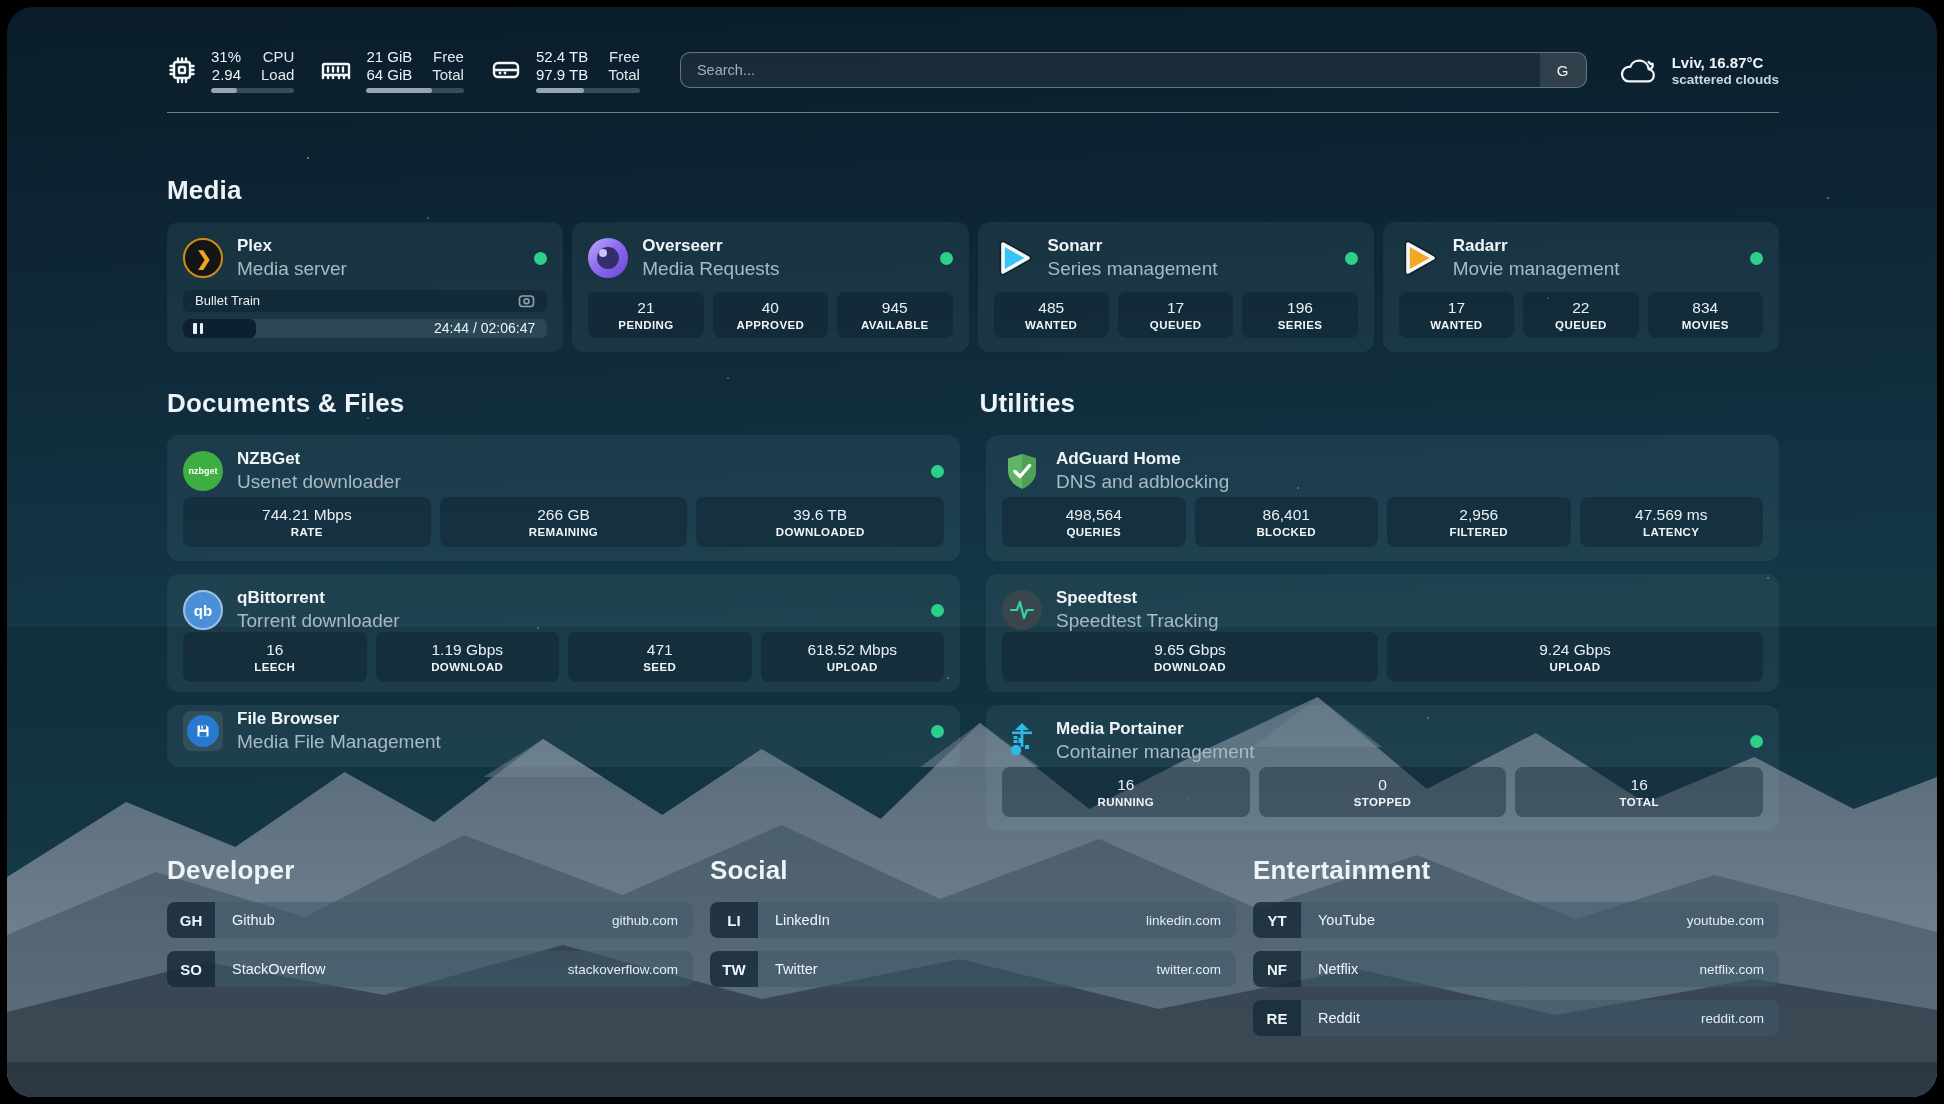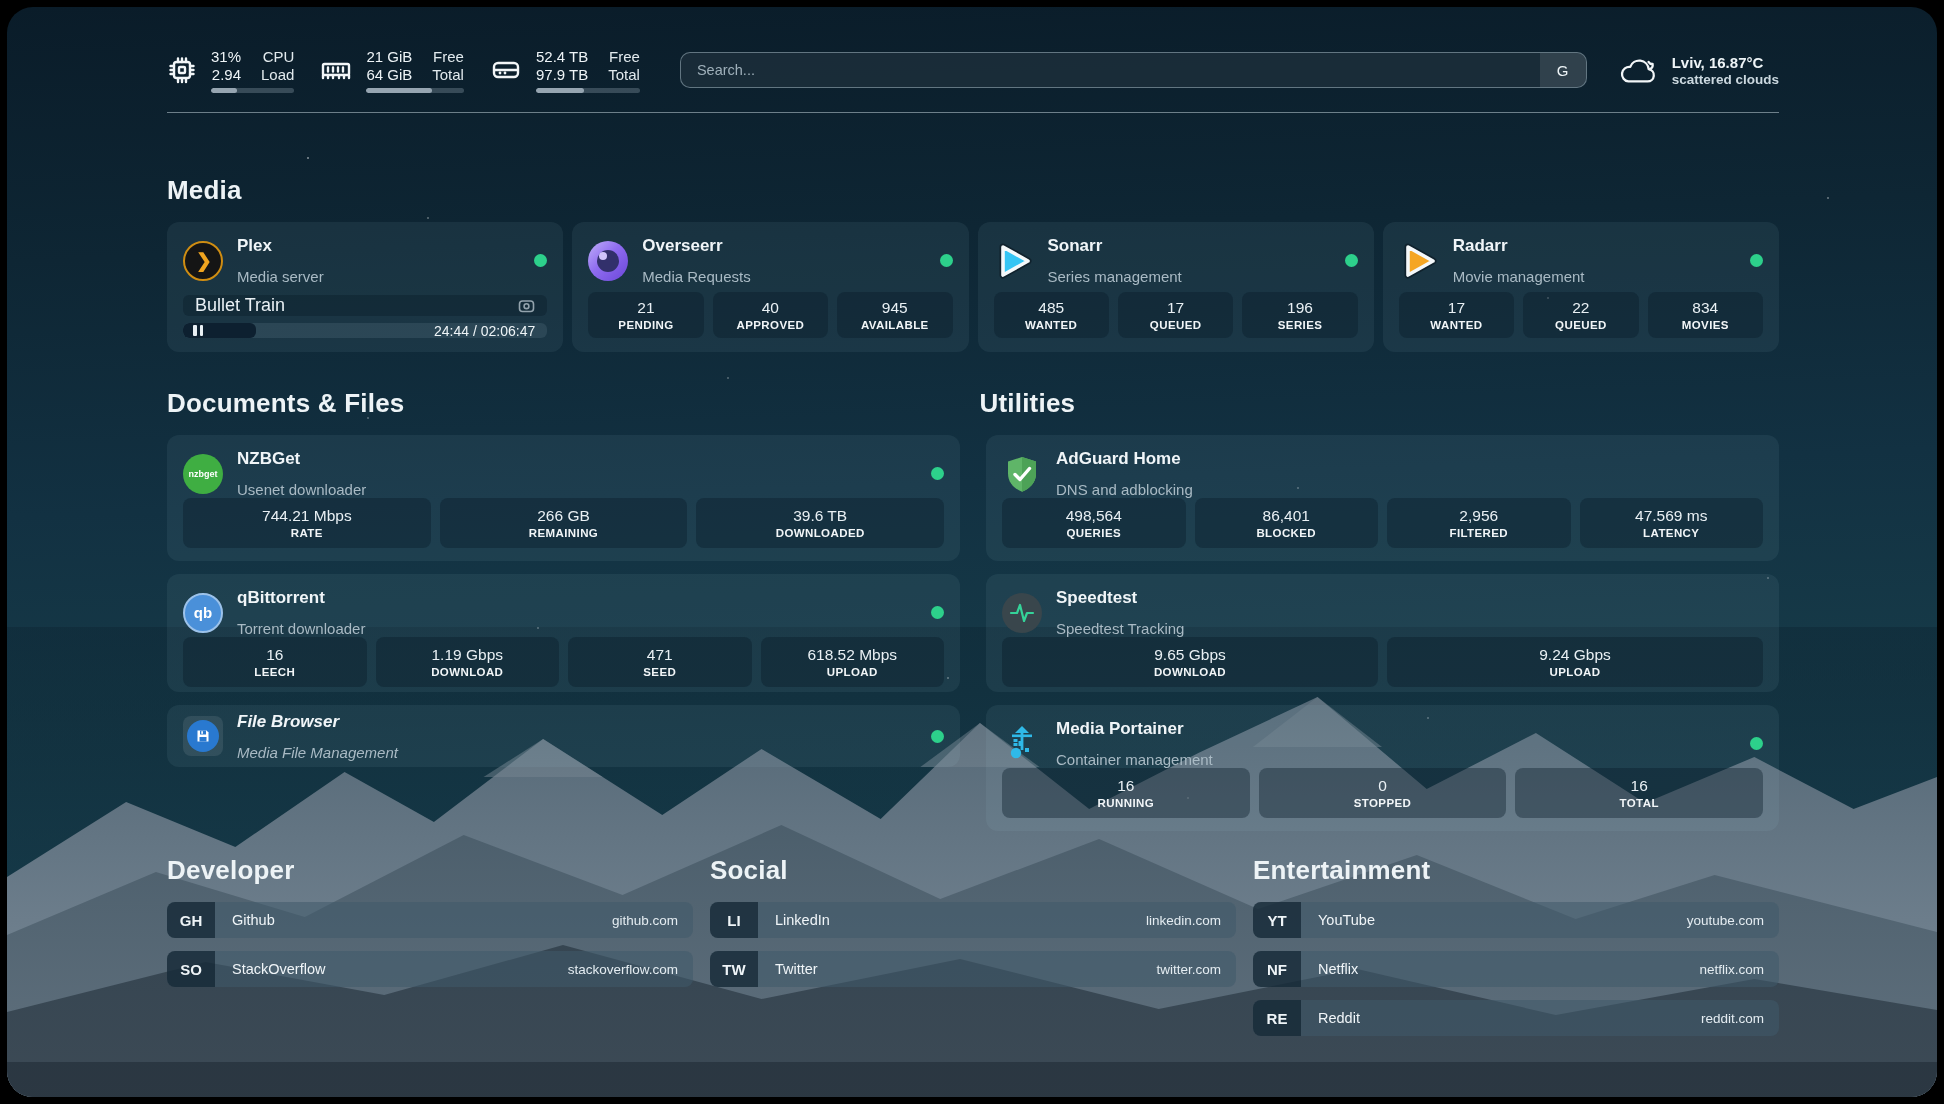--- a/index.html
+++ b/index.html
@@ -55,25 +55,25 @@
   .grid2 { display:grid; grid-template-columns:1fr 1fr; gap:13px; align-items:start; }
   .grid2.heads { margin-top:36px; margin-bottom:16px; }
   .grid2.row { margin-bottom:13px;gap:26px; }
   .grid3 { display:grid; grid-template-columns:1fr 1fr 1fr; gap:17px; margin-top:24px; }
 
   .card { background:rgba(173,214,228,.075); border-radius:12px; padding:14px 16px;
           display:flex; flex-direction:column; }
   .card.h130 { height:130px; }
   .card.h126 { height:126px; }
   .card.h118 { height:118px; }
-  .card.h62  { height:62px; justify-content:center;font-style:italic; }
+  .card.h62  { height:62px; justify-content:flex-end; }
   .apphead { display:flex; align-items:center; gap:14px; }
   .apptitles { display:flex; flex-direction:column; gap:2px; }
   .apptitles .t { font-size:17px; font-weight:700; color:#f0f5f8; }
-  .apptitles .d { font-size:15px; color:#a9bac4;margin-top:10px; }
+  .apptitles .d { font-size:19px; color:#a9bac4; }
   .dot { width:13px; height:13px; border-radius:50%; background:#2dd08b; margin-left:auto; }
   .statrow { display:flex; gap:9px; margin-top:auto; }
   .statbox { flex:1; background:rgba(8,27,39,.38); border-radius:8px; height:50px;
     display:flex; flex-direction:column; align-items:center; justify-content:center; gap:2px; }
   .statbox .v { font-size:15.5px; color:#e9f0f4; }
   .statbox .l { font-size:11.5px; font-weight:700; letter-spacing:.4px; color:#f2f6f8; }
   .media .statbox { height:46px; }
 
   
   .appicon { width:40px; height:40px; flex:0 0 auto; display:flex; align-items:center; justify-content:center; }
@@ -89,21 +89,21 @@
   .icon-qb { border-radius:50%; background:#4a90d9; border:2px solid #9cc2ea;justify-content:center; }
   .icon-qb span { color:#fff; font-size:15px; font-weight:700; }
   .icon-speed { border-radius:50%; background:#39464c; }
   .icon-fb { border-radius:8px; background:rgba(255,255,255,.09); }
   .icon-fb .fb-inner { width:32px; height:32px; border-radius:50%; background:#2979d0;
       display:flex; align-items:center; justify-content:center; }
 
   
   .npr { margin-top:10px; height:30px; border-radius:6px; background:rgba(6,22,33,.32);
     display:flex; align-items:center; padding:0 12px; }
-  .npr .song { font-size:18px; color:#e9f0f4; }
+  .npr .song { font-size:13px; color:#e9f0f4; }
   .npr .cam { margin-left:auto; }
   .pbar { margin-top:7px; height:27px; border-radius:6px; background:rgba(120,150,165,.18);
     position:relative; display:flex; align-items:center; overflow:hidden; }
   .pbar-fill { position:absolute; left:0; top:0; bottom:0; background:#0d2030; border-radius:6px; }
   .pbar .pause { position:relative; z-index:1; margin-left:10px; display:flex; gap:3px; }
   .pbar .pause i { width:3.5px; height:11px; background:#e9f0f4; border-radius:1px; display:block; }
   .pbar .time { position:relative; z-index:1; margin-left:auto; margin-right:12px; font-size:14px; color:#eef4f7; }
 
   
   .bm-col h2 { margin-bottom:16px; }

